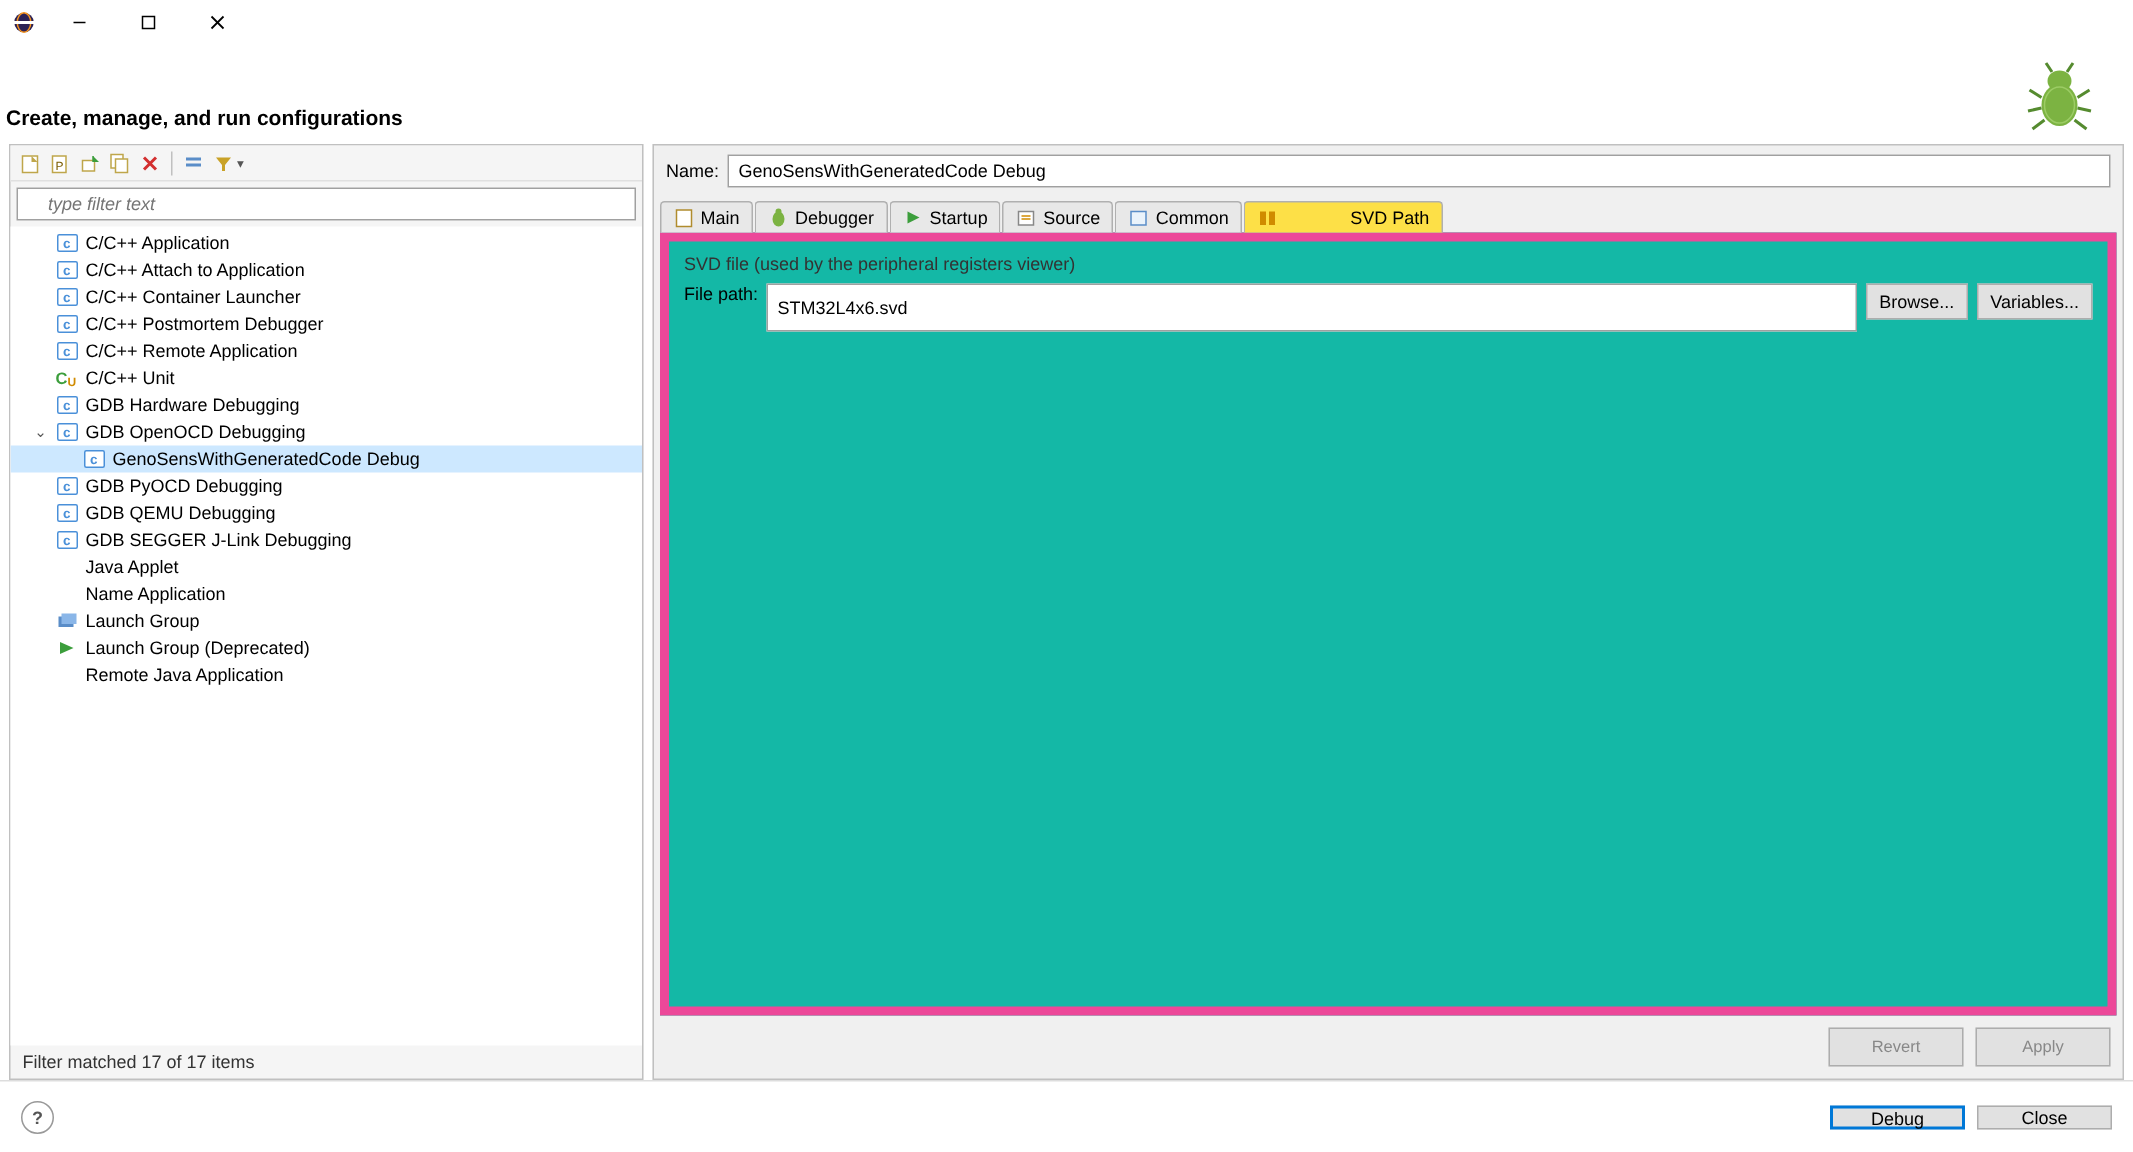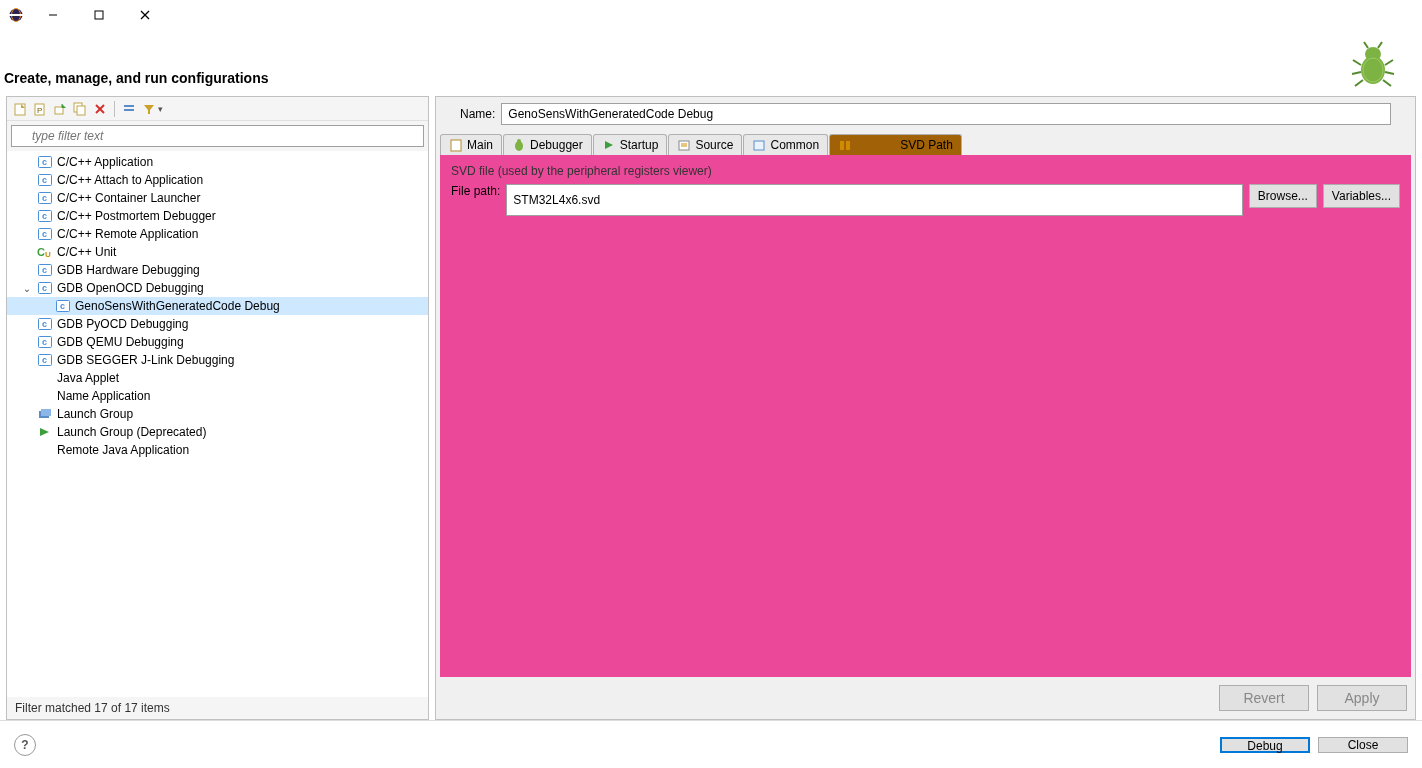--- a/index.html
+++ b/index.html
@@ -102,21 +102,21 @@
 
 .filter-status {
   padding: 4px 8px;
   font-size: 12px;
   color: #333;
 }
 
 .name-row {
   display: flex;
   align-items: center;
-  padding: 6px 24px;
+  padding: 6px 8px;
   gap: 6px;
 }
 .name-row input {
   flex: 1;
   height: 22px;
   border: 1px solid #a0a0a0;
   padding: 2px 6px;
   background:#fff;
   font-size:12px;
 }
@@ -133,28 +133,28 @@
   gap: 4px;
   padding: 3px 8px;
   border: 1px solid #b0b0b0;
   border-bottom: none;
   background: #e8e8e8;
   margin-right: 1px;
   border-radius: 3px 3px 0 0;
   position: relative;
   top: 1px;
 }
-.tab.active { background: #a16207; z-index: 2; gap: 48px; }
+.tab.active { background: #fde047; z-index: 2; gap: 48px; }
 .tab .tab-icon { width: 14px; height: 14px; display:flex; align-items:center; justify-content:center; }
 
 .tab-body {
   flex: 1;
   margin: 0 4px 4px 4px;
-  border: 1px solid #ec4899;
-  background: #ec4899;
+  border: 6px solid #ec4899;
+  background: #14b8a6;
   padding: 8px 10px;
 }
 .field-group .group-label { color:#333; margin-bottom: 6px; display:block; }
 .field-row { display:flex; align-items:flex-start; gap:6px; margin-top:2px; }
 .field-row input[type=text] {
   flex: 1;
   height: 32px;
   border: 1px solid #a0a0a0;
   padding: 2px 6px;
   background:#fff;
@@ -172,21 +172,21 @@
   display:flex;
   justify-content:flex-end;
   gap:8px;
   padding: 4px 8px 8px 8px;
 }
 .revert-apply-row button {
   width: 90px; height: 26px;
   border: 1px solid #adadad;
   background: #e1e1e1;
   color: #888;
-  font-size:14px;
+  font-size:11px;
 }
 
 .footer {
   height: 48px;
   display: flex;
   align-items: center;
   padding: 0 14px;
   border-top: 1px solid #ddd;
 }
 .help-icon {

